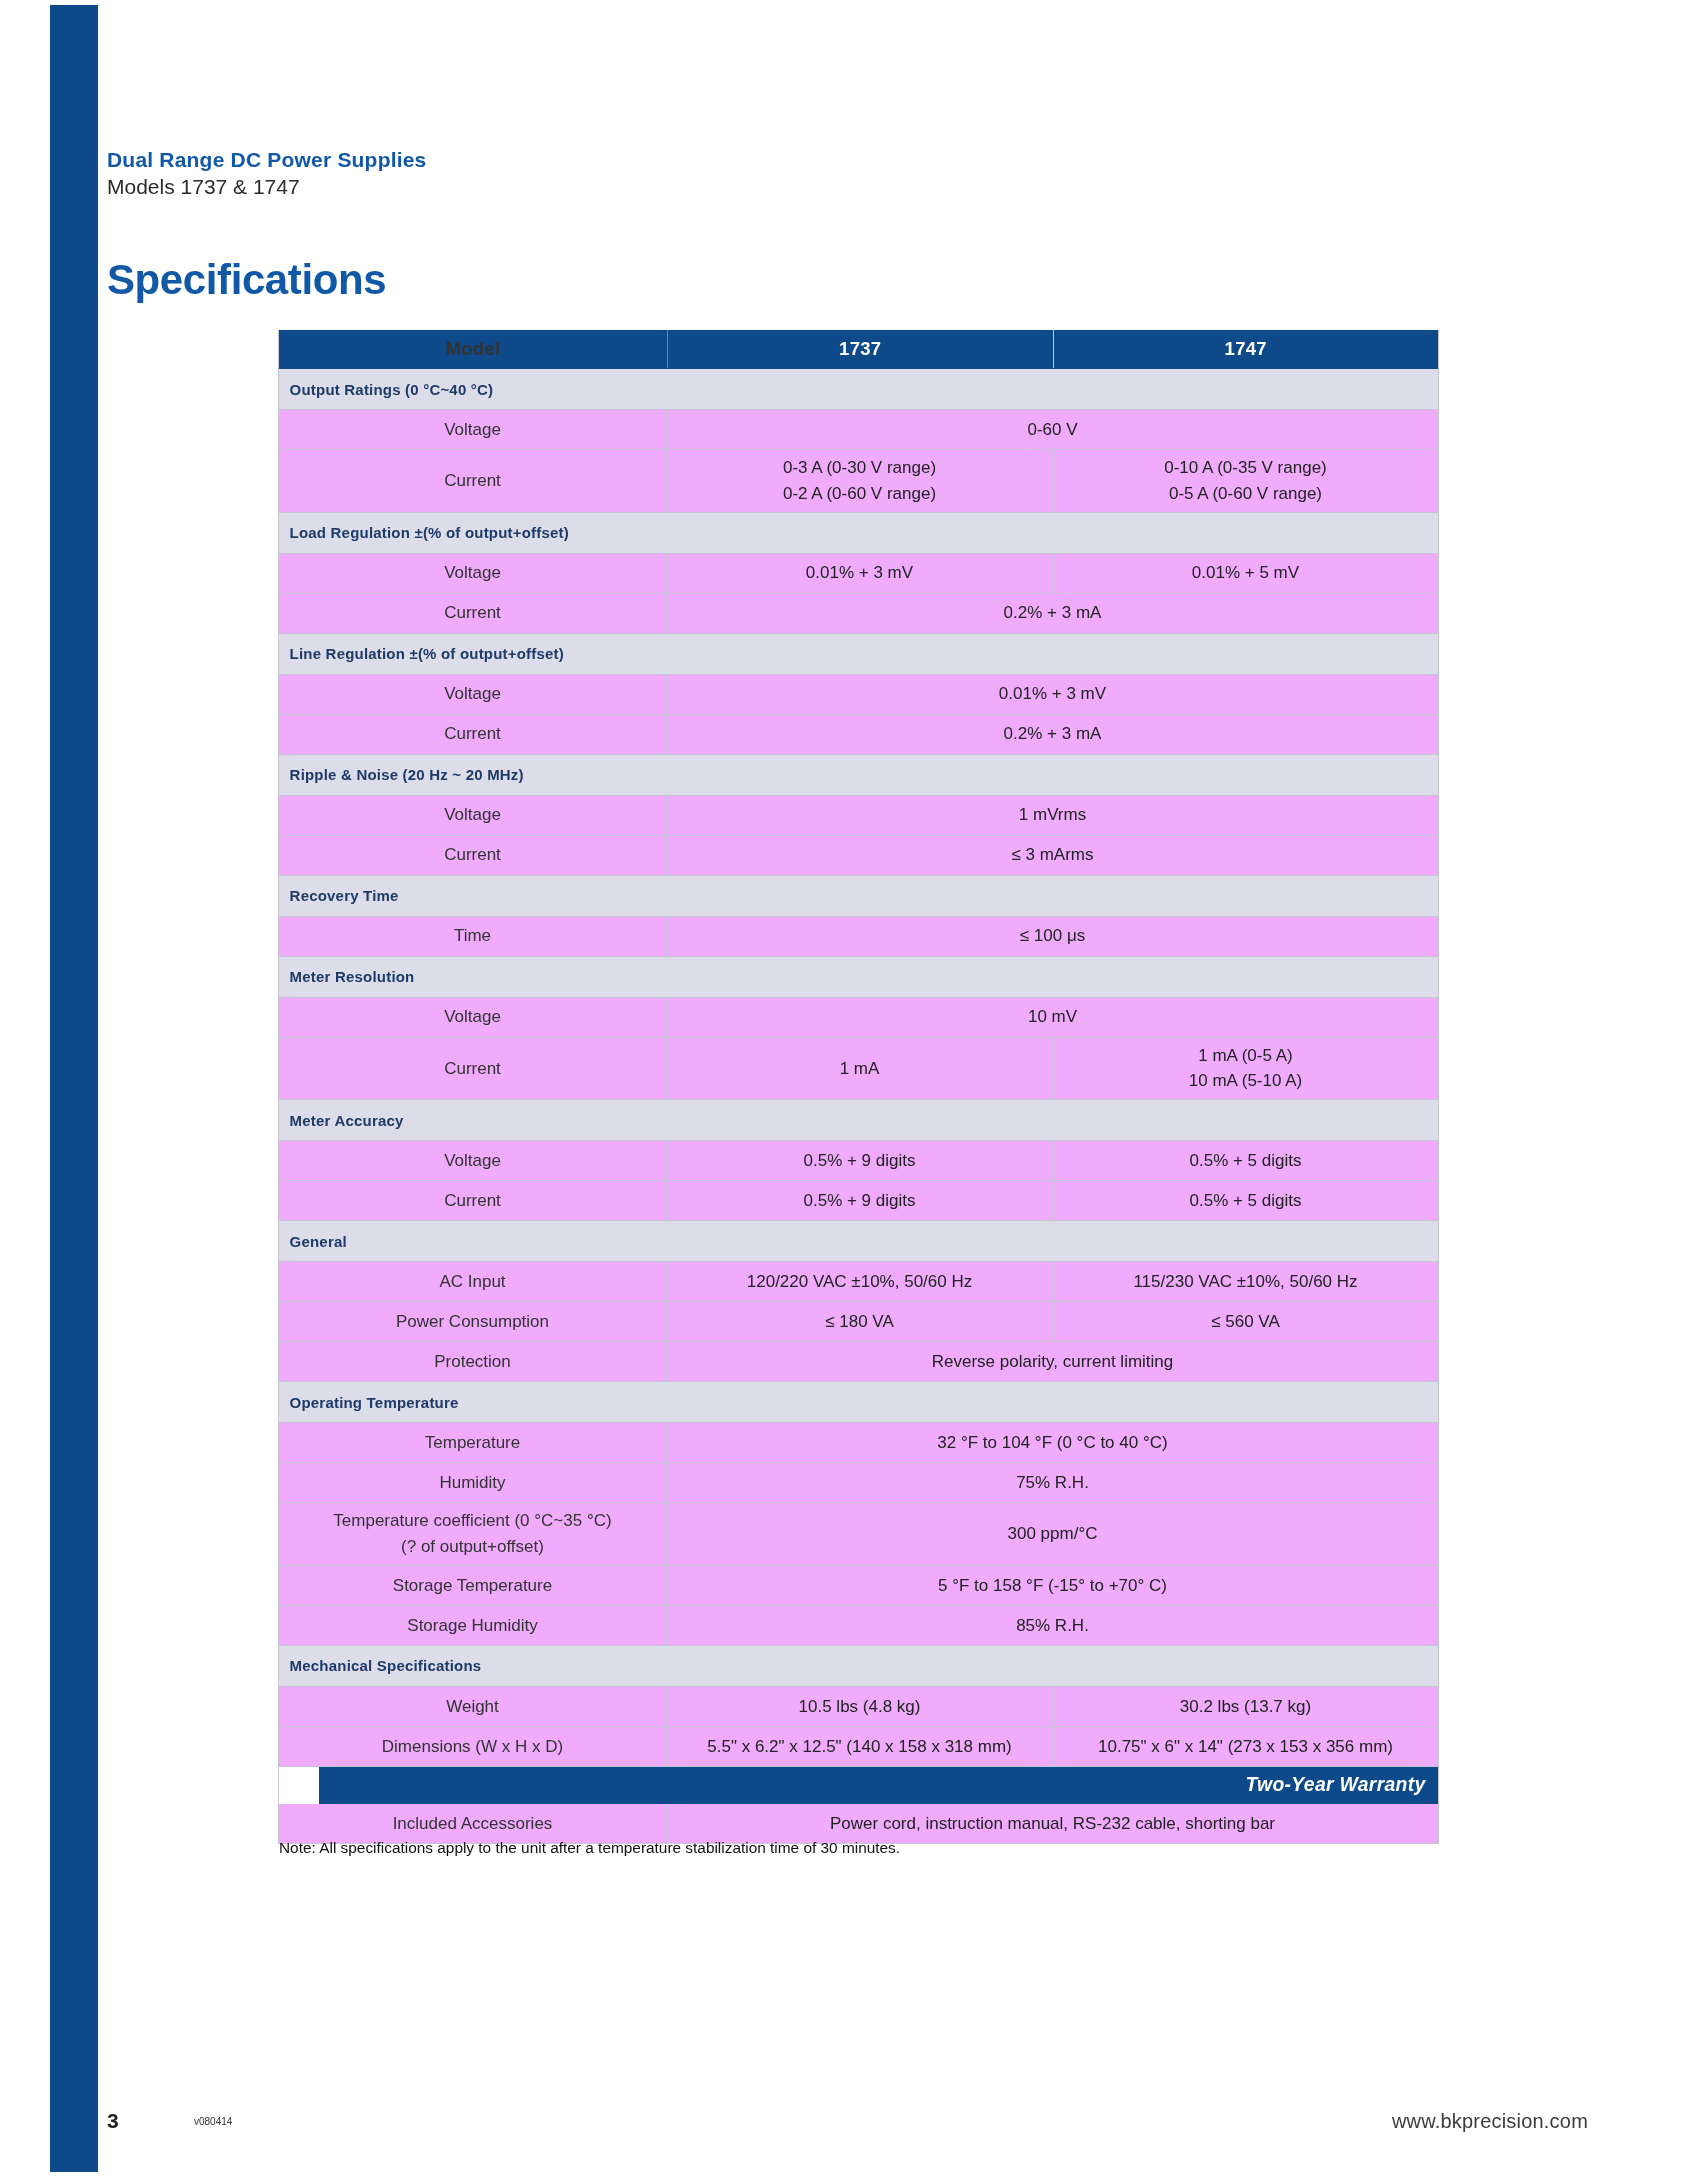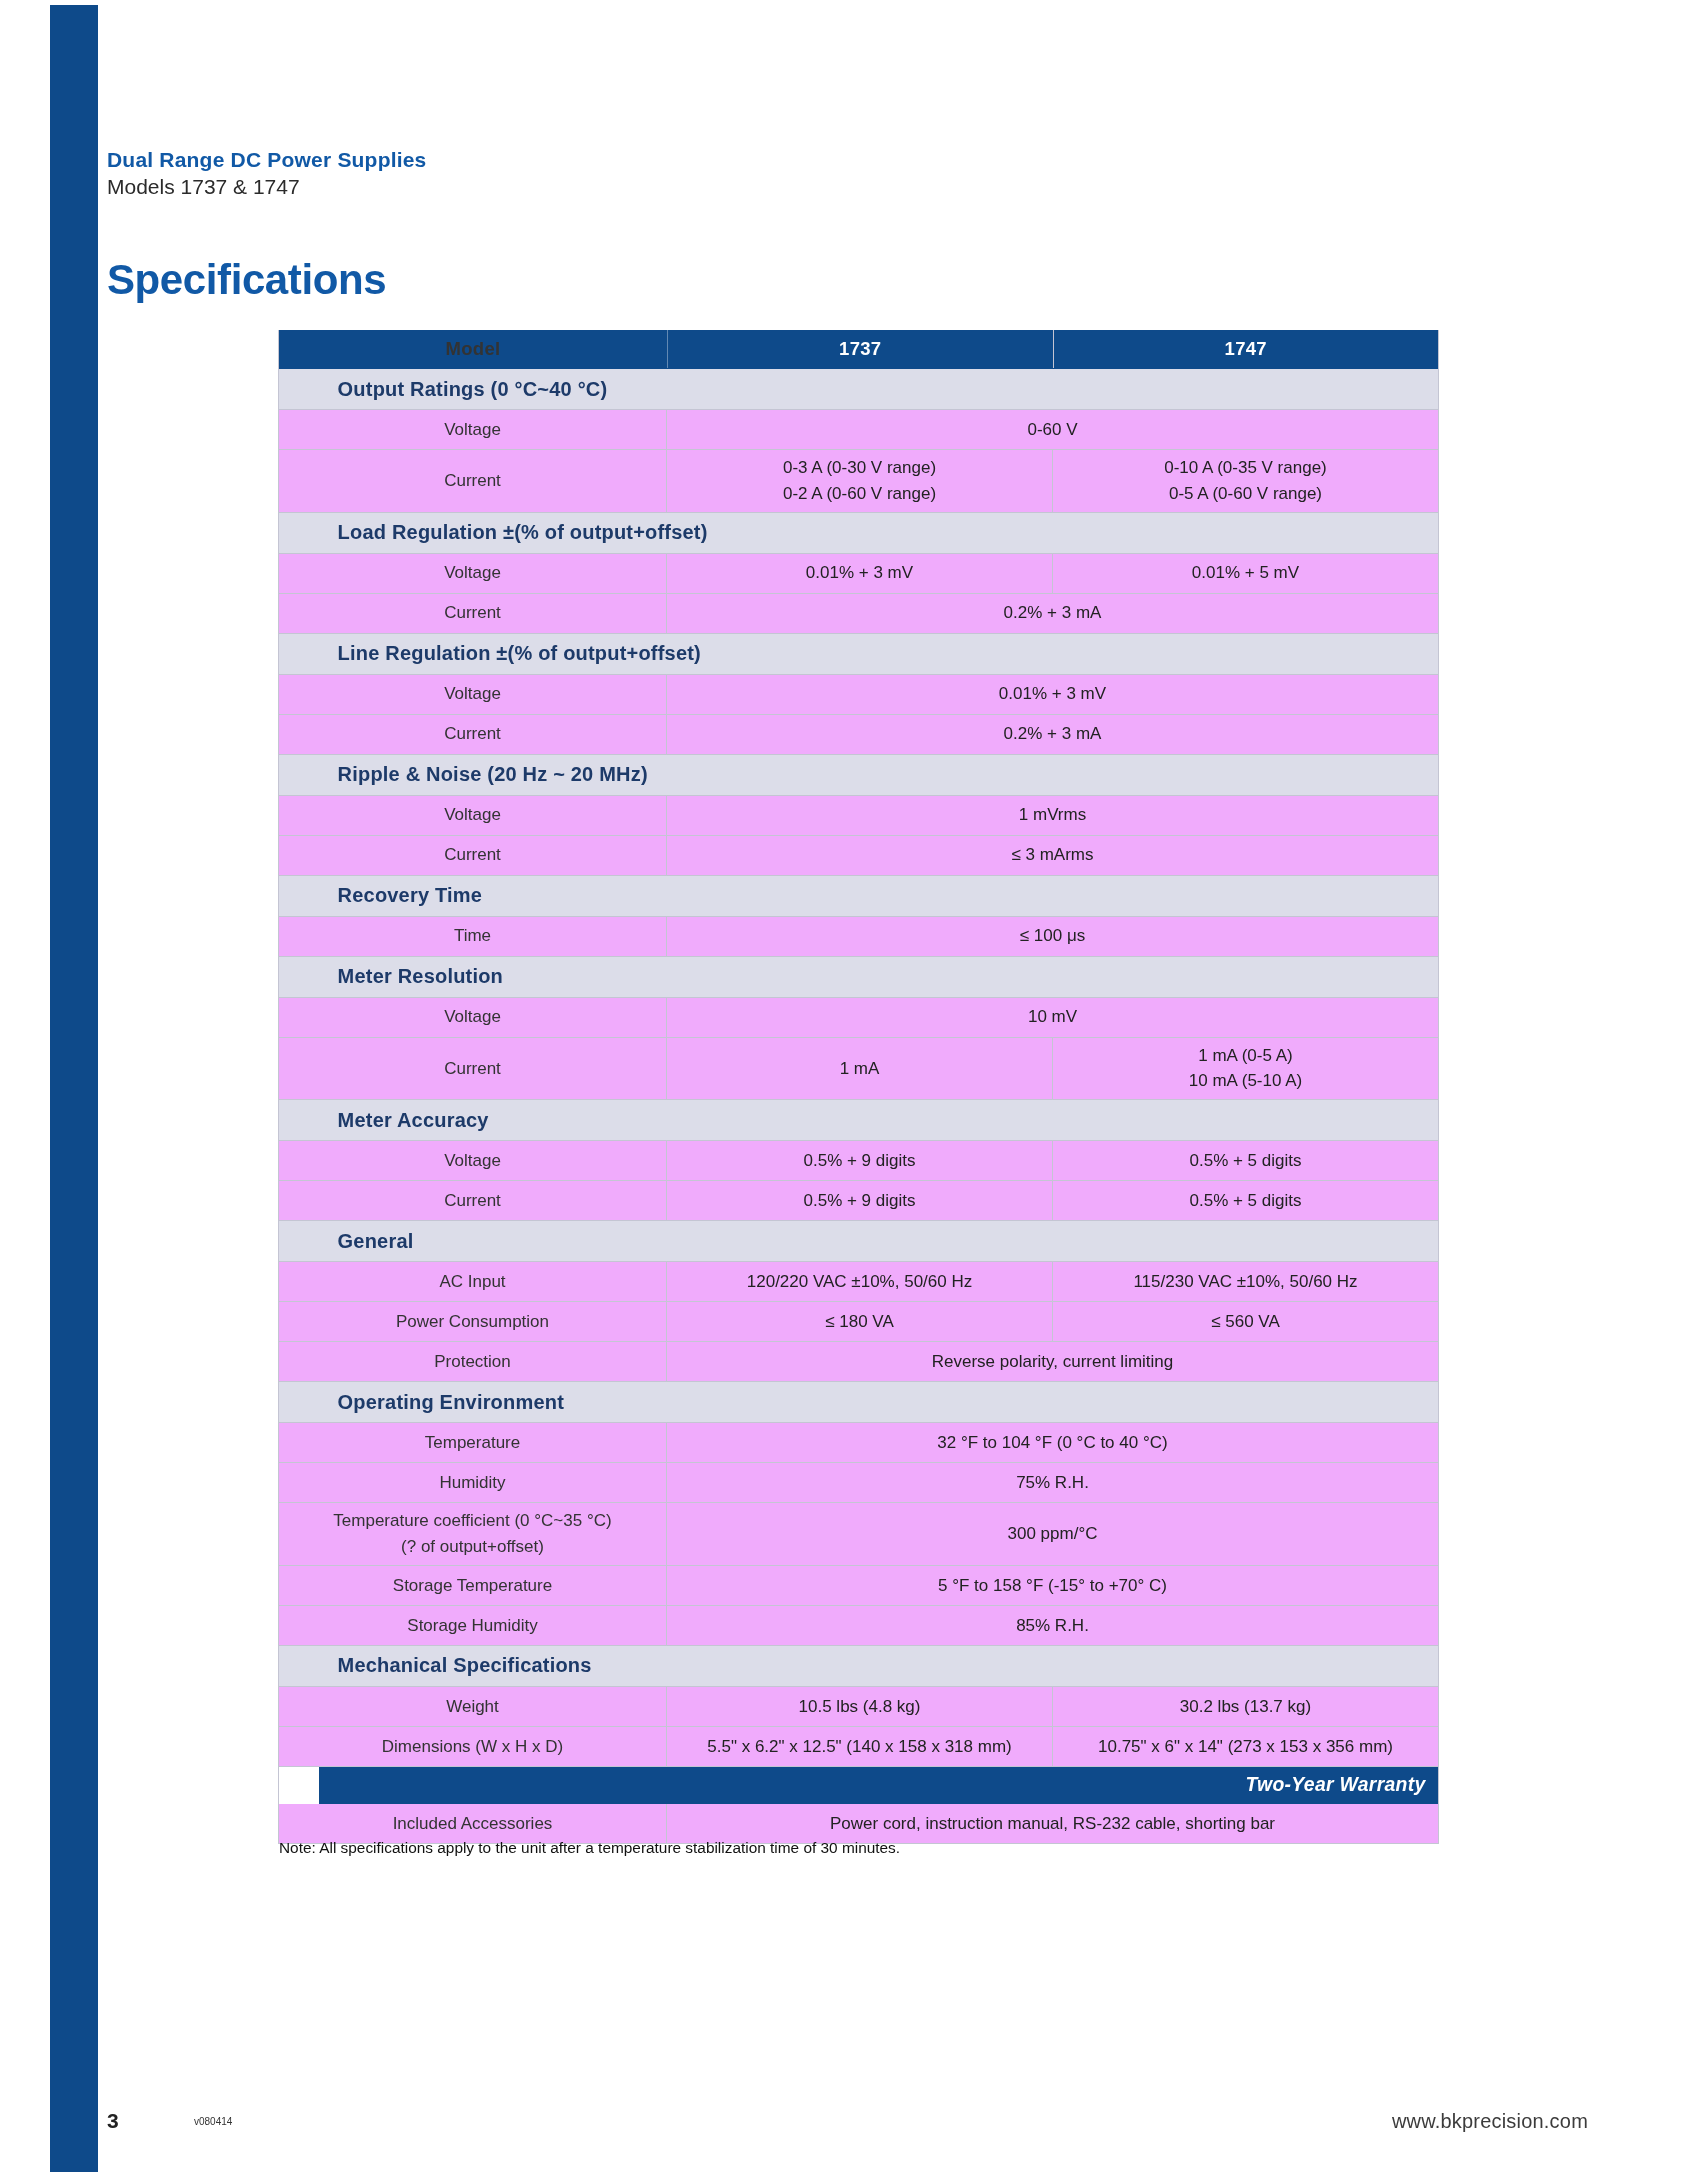--- a/index.html
+++ b/index.html
@@ -40,22 +40,22 @@
     white-space:pre-line;
   }
   .label-col { width:388px; color:#333; border-right:0.9px solid var(--border, #c4c5d3); }
   .val-span { flex:1; }
   .val-col  { flex:1; }
   .val-col + .val-col { border-left:0.9px solid var(--border, #c4c5d3); }
 
   .section { background:var(--section-bg, #dcdde9); }
   .section-cell {
     width:100%; display:flex; align-items:center; min-height:40px;
-    padding:5.3px 10.6px; font-weight:bold; font-size:20px;
-    color:var(--section-text, #1d3a69); letter-spacing:0.2px;margin-left:48px;
+    padding:5.3px 10.6px; font-weight:bold; font-size:15px;
+    color:var(--section-text, #1d3a69); letter-spacing:0.2px;
   }
   .warranty { background:var(--navy, #0e4a8a); border-bottom:0.9px solid var(--navy, #0e4a8a);margin-left:40px; }
   .warranty-cell {
     width:100%; display:flex; align-items:center; justify-content:flex-end;
     min-height:36px; padding:0 12.4px; color:#ffffff;
     font-weight:bold; font-style:italic; font-size:19.4px; letter-spacing:0.3px;
   }
 
   .note { position:absolute; left:279px; top:1839px; font-size:15.4px; color:#111; }
 
@@ -172,21 +172,21 @@
     <div class="trow data">
       <div class="cell label-col">Power Consumption</div>
       <div class="cell val-col">≤ 180 VA</div>
       <div class="cell val-col">≤ 560 VA</div>
     </div>
     <div class="trow data">
       <div class="cell label-col">Protection</div>
       <div class="cell val-span">Reverse polarity, current limiting</div>
     </div>
     <div class="trow section">
-      <div class="section-cell">Operating Environment</div>
+      <div class="section-cell">Operating Temperature</div>
     </div>
     <div class="trow data">
       <div class="cell label-col">Temperature</div>
       <div class="cell val-span">32 °F to 104 °F (0 °C to 40 °C)</div>
     </div>
     <div class="trow data">
       <div class="cell label-col">Humidity</div>
       <div class="cell val-span">75% R.H.</div>
     </div>
     <div class="trow data">

